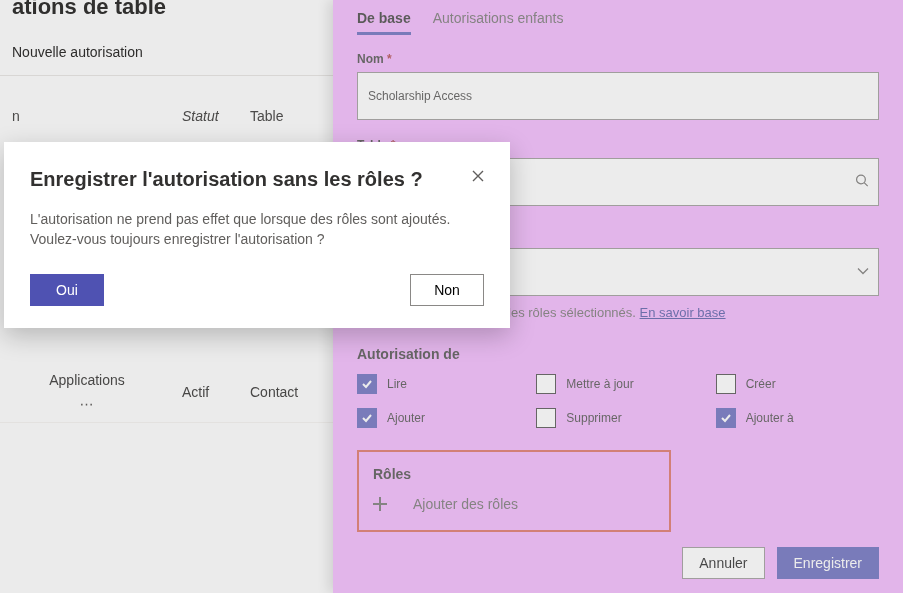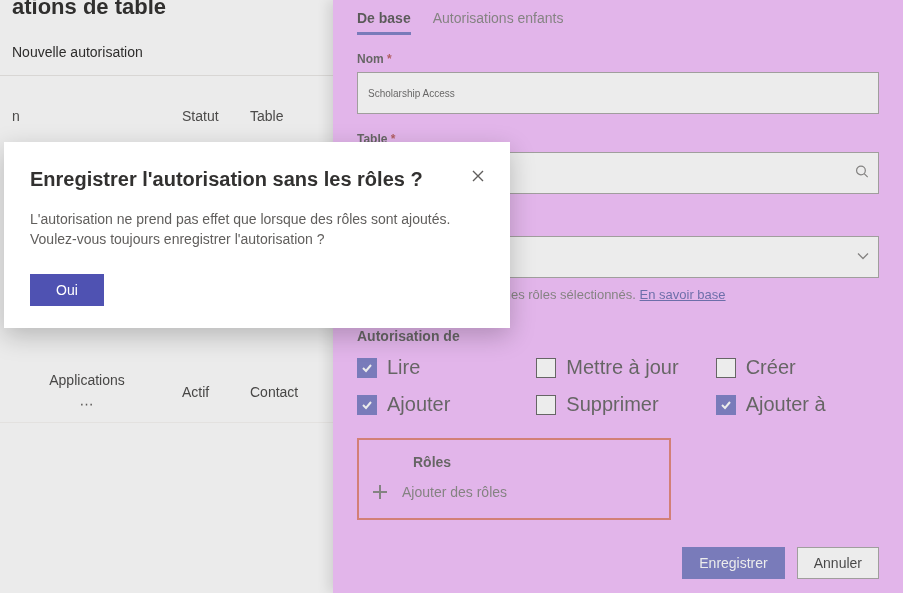--- a/index.html
+++ b/index.html
@@ -2,48 +2,48 @@
 <html><head>
 <meta charset="utf-8">
 <style>
   * { box-sizing: border-box; margin: 0; padding: 0; }
   html, body { width: 903px; height: 593px; overflow: hidden; font-family: "Segoe UI", Arial, sans-serif; font-size: 14px; color: #323130; }
   .bg { position: absolute; inset: 0; background: #f5f5f5; }
   .bg-header { position: absolute; left: 0; top: 0; right: 0; padding: 0 12px; }
   .bg-header h1 { font-size: 22px; font-weight: 600; color: #323130; margin-top: -6px; }
   .bg-toolbar { position: absolute; left: 0; right: 0; top: 36px; height: 40px; padding: 8px 12px; border-bottom: 1px solid #e1dfdd; color: #302f2e; font-size: 14px; }
   .bg-cols { position: absolute; left: 0; right: 0; top: 100px; padding: 8px 12px; font-size: 14px; color: #4f4e4d; display: flex; gap: 20px; }
-  .bg-cols .c1 { width: 150px; } .bg-cols .c2 { width: 48px; } .bg-cols .c3 { width: 60px; }
+  .bg-cols .c1 { width: 150px; } .bg-cols .c2 { width: 48px; font-style: italic; } .bg-cols .c3 { width: 60px; }
   .row { position: absolute; left: 0; right: 0; padding: 10px 12px; display: flex; gap: 20px; color: #4b4a49; font-size: 14px; border-bottom: 1px solid #edebe9; align-items: center; }
   .row .c1 { width: 150px; display:flex; align-items:center; gap:8px;flex-direction:column;} .row .c2 { width: 48px; } .row .c3 { width: 60px; }
   .dots { color:#605e5c; letter-spacing:1px; display:inline-block; width:18px; text-align:center;}
   
   .panel { position: absolute; top: 0; right: 0; bottom: 0; width: 570px; background: #f0abfc; box-shadow: -4px 0 12px rgba(0,0,0,.12); padding: 0 24px 40px 24px; overflow: hidden; }
   .tabs { display: flex; gap: 22px; padding-top: 4px; margin-bottom: 18px; }
   .tab { font-size: 14px; padding: 6px 0 8px 0; color: #605e5c; cursor: pointer; position: relative; }
   .tab.active { color: #201f1e; font-weight:600; }
   .tab.active::after { content:""; position:absolute; left:0; right:0; bottom:-1px; height:3px; background:#4f52b2; }
   .field-label { font-size: 12px; font-weight: 600; margin: 10px 0 6px 0; }
   .req { color: #a4262c; }
-  .input { width: 100%; height: 42px; border: 1px solid #8a8886; padding: 0 10px; font-size: 10px; background: #fff; color:#323130; }
+  .input { width: 100%; height: 48px; border: 1px solid #8a8886; padding: 0 10px; font-size: 12px; background: #fff; color:#323130; }
   .combo { position: relative; }
   .combo .caret { position:absolute; right:10px; top:50%; transform:translateY(-50%); color:#605e5c; pointer-events:none; }
   .search-icon { position:absolute; right:10px; top:50%; transform:translateY(-50%); color:#605e5c; pointer-events:none; }
   .helper { font-size: 13px; color:#605e5c; margin-top:8px; line-height:1.4;}
   .helper a { color:#3b3e99; text-decoration: underline; cursor:pointer; }
   .perms h4 { font-weight:600; margin: 24px 0 12px; font-size:14px; }
   .perm-grid { display:grid; grid-template-columns: 1fr 1fr 1fr; row-gap:14px; column-gap:16px; }
-  .chk { display:flex; align-items:center; gap:10px; font-size:20px; color:#323130; cursor:pointer;text-align:center; }
+  .chk { display:flex; align-items:center; gap:10px; font-size:12px; color:#323130; cursor:pointer;text-align:center; }
   .chk .box { width:20px; height:20px; border:1px solid #323130; display:flex; align-items:center; justify-content:center; background:#fff; }
   .chk.checked .box { background:#4f52b2; border-color:#4f52b2; }
   .chk.checked .box svg { display:block; }
   .chk .box svg { display:none; }
   .roles-box { border: 2px solid #d85a4a; margin-top: 22px; padding: 14px 14px 18px 14px; width: 314px; }
-  .roles-box h4 { font-weight:600; font-size:14px; margin-bottom:14px;margin-left:40px; }
-  .add-roles { display:flex; align-items:center; gap:15px; color:#605e5c; font-size:14px; cursor:pointer; }
+  .roles-box h4 { font-weight:600; font-size:14px; margin-bottom:14px; }
+  .add-roles { display:flex; align-items:center; gap:26px; color:#605e5c; font-size:14px; cursor:pointer; }
   .add-roles .plus { width:14px; height:14px; position:relative; }
   .add-roles .plus::before, .add-roles .plus::after { content:""; position:absolute; background:#605e5c; }
   .add-roles .plus::before { left:6px; top:0; width:2px; height:14px; }
   .add-roles .plus::after { top:6px; left:0; height:2px; width:14px; }
   .panel-footer { position:absolute; right:24px; bottom:14px; display:flex; gap:12px; }
   .btn { height:32px; padding:0 16px; font-size:14px; border:1px solid #8a8886; background:#fff; cursor:pointer; }
   .btn.primary { background:#4f52b2; border-color:#4f52b2; color:#fff; }
   .disabler { position:absolute; top:0; right:0; bottom:0; width:570px; background:rgba(200,200,200,.35); pointer-events:none; }
   
   .dialog { position:absolute; left:4px; top:142px; width:506px; background:#fff; box-shadow:0 8px 24px rgba(0,0,0,.22); padding:26px 26px 22px 26px; z-index:50; }
@@ -165,34 +165,35 @@
 
   <div class="roles-box">
     <h4>Rôles</h4>
     <div class="add-roles">
       <span class="plus"></span>
       <span>Ajouter des rôles</span>
     </div>
   </div>
 
   <div class="panel-footer">
+    <button class="btn">Annuler</button>
     <button class="btn primary">Enregistrer</button>
-    <button class="btn">Annuler</button>
   </div>
 </div>
 
 <div class="disabler"></div>
 
 <div class="dialog">
   <h2>Enregistrer l'autorisation sans les rôles ?</h2>
   <div class="close">
     <svg width="14" height="14" viewBox="0 0 14 14">
         <path d="M2 2 L12 12 M12 2 L2 12" stroke="#605e5c" stroke-width="1.4"></path>
       </svg>
   </div>
   <p>
     <span>L'autorisation ne prend pas effet que lorsque des rôles sont ajoutés.</span><br>
     <span>Voulez-vous toujours enregistrer l'autorisation ?</span>
   </p>
   <div class="actions">
     <button class="btn primary">Oui</button>
+    <button class="btn">Non</button>
   </div>
 </div>
 
 </body></html>

